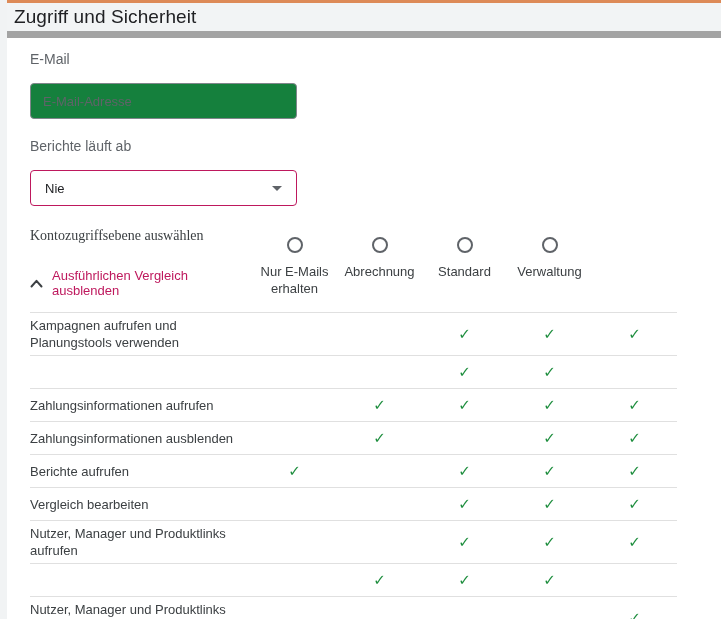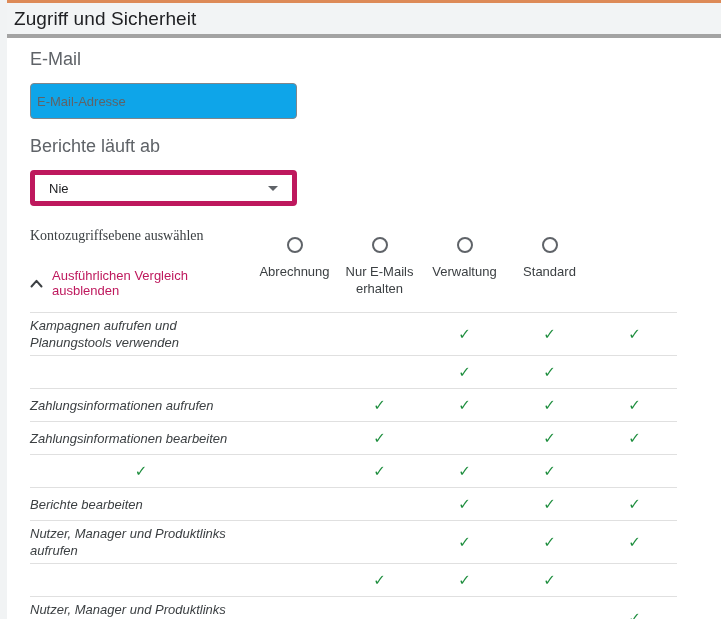--- a/index.html
+++ b/index.html
@@ -9,36 +9,36 @@
     background:#f1f3f4;
     color:#3c4043;
     -webkit-font-smoothing:antialiased;
   }
   .card {
     position:absolute; left:7px; top:0; width:714px; height:619px;
     background:#ffffff;
   }
   .accent-bar { height:3px; width:100%; background:#dd8a57; }
   .card-header {
-    height:35px; background:#f2f4f5; border-bottom:4px solid #a3a3a3;
+    height:35px; background:#f2f4f5; border-bottom:7px solid #a3a3a3;
     display:flex; align-items:center; padding-left:7px;
   }
   .card-header h1 { font-size:19px; font-weight:400; color:#202124; letter-spacing:0.1px; }
   .card-body { padding-left:23px; padding-top:13px; }
 
-  .field-label { font-size:18px; color:#5f6368; display:block; margin-bottom:16px; line-height:16px; }
+  .field-label { font-size:14px; color:#5f6368; display:block; margin-bottom:16px; line-height:16px; }
   .field { margin-bottom:19px; }
   .text-input {
     width:267px; height:36px; border:1px solid #80868b; border-radius:4px;
-    padding:0 6px; font-size:13px; color:#202124; outline:none;
-    font-family:"Liberation Sans","DejaVu Sans",sans-serif; background:#0ea5e9;
+    padding:0 12px; font-size:13px; color:#202124; outline:none;
+    font-family:"Liberation Sans","DejaVu Sans",sans-serif; background:#15803d;
   }
   .text-input::placeholder { color:#5f6368; }
   .select-box {
-    width:267px; height:36px; border:5px solid #be185d; border-radius:4px;
+    width:267px; height:36px; border:1px solid #be185d; border-radius:4px;
     display:flex; align-items:center; justify-content:space-between;
     padding:0 14px; font-size:13px; color:#202124; cursor:pointer; background:#fff;
   }
   .caret {
     width:0; height:0;
     border-left:5px solid transparent; border-right:5px solid transparent;
     border-top:5px solid #5f6368;
   }
 
   .levels-header {
@@ -57,21 +57,21 @@
   }
   .level-label {
     margin-top:10px; font-size:13px; color:#3c4043; text-align:center; line-height:17px;
     max-width:82px;
   }
 
   .perm-table { margin-top:14px; width:647px; border-top:1px solid #e0e0e0; }
   .perm-row {
     display:grid; grid-template-columns:222px repeat(5,85px);
     align-items:center; border-bottom:1px solid #e0e0e0;
-    min-height:33px; padding:4px 0;font-style:italic;
+    min-height:33px; padding:4px 0;
   }
   .perm-label { font-size:13px; color:#3c4043; line-height:17px; padding-right:14px; }
   .perm-cell { text-align:center; }
   .check { color:#1e8e3e; font-size:15px; line-height:15px; }
 </style>
 </head>
 <body>
 
 <div class="card">
   <div class="accent-bar"></div>
@@ -101,33 +101,33 @@
         <div class="toggle-row">
           <svg width="13" height="9" viewBox="0 0 13 9">
             <polyline points="1.5,7.5 6.5,1.8 11.5,7.5" fill="none" stroke="#3c4043" stroke-width="2" stroke-linecap="round" stroke-linejoin="round"></polyline>
           </svg>
           <a class="toggle-link">Ausführlichen Vergleich ausblenden</a>
         </div>
       </div>
 
     <div class="level-col">
           <span class="radio"></span>
+          <span class="level-label">Nur E-Mails erhalten</span>
+        </div>
+        <div class="level-col">
+          <span class="radio"></span>
           <span class="level-label">Abrechnung</span>
         </div>
         <div class="level-col">
           <span class="radio"></span>
-          <span class="level-label">Nur E-Mails erhalten</span>
+          <span class="level-label">Standard</span>
         </div>
         <div class="level-col">
           <span class="radio"></span>
           <span class="level-label">Verwaltung</span>
-        </div>
-        <div class="level-col">
-          <span class="radio"></span>
-          <span class="level-label">Standard</span>
         </div>
       </div>
 
     <div class="perm-table" id="perm-table">
 
     <div class="perm-row">
           <div class="perm-label">Kampagnen aufrufen und Planungstools verwenden</div>
           <div class="perm-cell"></div>
           <div class="perm-cell"></div>
           <div class="perm-cell"><span class="check">✓</span></div>
@@ -143,36 +143,37 @@
         </div>
         <div class="perm-row">
           <div class="perm-label">Zahlungsinformationen aufrufen</div>
           <div class="perm-cell"></div>
           <div class="perm-cell"><span class="check">✓</span></div>
           <div class="perm-cell"><span class="check">✓</span></div>
           <div class="perm-cell"><span class="check">✓</span></div>
           <div class="perm-cell"><span class="check">✓</span></div>
         </div>
         <div class="perm-row">
-          <div class="perm-label">Zahlungsinformationen bearbeiten</div>
-          <div class="perm-cell"></div>
-          <div class="perm-cell"><span class="check">✓</span></div>
-          <div class="perm-cell"></div>
-          <div class="perm-cell"><span class="check">✓</span></div>
-          <div class="perm-cell"><span class="check">✓</span></div>
-        </div>
-        <div class="perm-row">
-          <div class="perm-cell"><span class="check">✓</span></div>
-          <div class="perm-cell"></div>
-          <div class="perm-cell"><span class="check">✓</span></div>
-          <div class="perm-cell"><span class="check">✓</span></div>
-          <div class="perm-cell"><span class="check">✓</span></div>
-        </div>
-        <div class="perm-row">
-          <div class="perm-label">Berichte bearbeiten</div>
+          <div class="perm-label">Zahlungsinformationen ausblenden</div>
+          <div class="perm-cell"></div>
+          <div class="perm-cell"><span class="check">✓</span></div>
+          <div class="perm-cell"></div>
+          <div class="perm-cell"><span class="check">✓</span></div>
+          <div class="perm-cell"><span class="check">✓</span></div>
+        </div>
+        <div class="perm-row">
+          <div class="perm-label">Berichte aufrufen</div>
+          <div class="perm-cell"><span class="check">✓</span></div>
+          <div class="perm-cell"></div>
+          <div class="perm-cell"><span class="check">✓</span></div>
+          <div class="perm-cell"><span class="check">✓</span></div>
+          <div class="perm-cell"><span class="check">✓</span></div>
+        </div>
+        <div class="perm-row">
+          <div class="perm-label">Vergleich bearbeiten</div>
           <div class="perm-cell"></div>
           <div class="perm-cell"></div>
           <div class="perm-cell"><span class="check">✓</span></div>
           <div class="perm-cell"><span class="check">✓</span></div>
           <div class="perm-cell"><span class="check">✓</span></div>
         </div>
         <div class="perm-row">
           <div class="perm-label">Nutzer, Manager und Produktlinks aufrufen</div>
           <div class="perm-cell"></div>
           <div class="perm-cell"></div>

